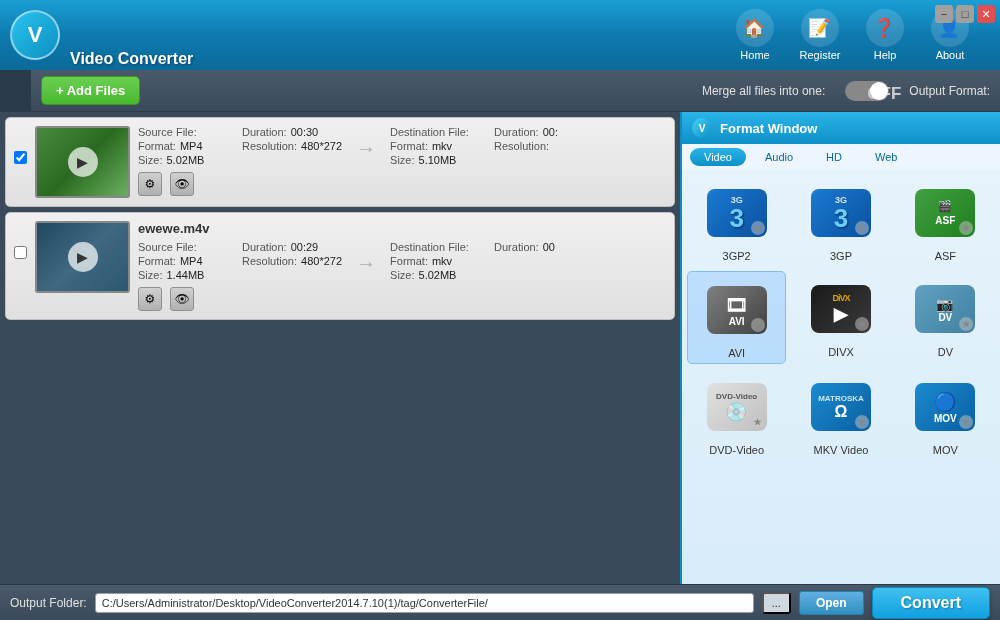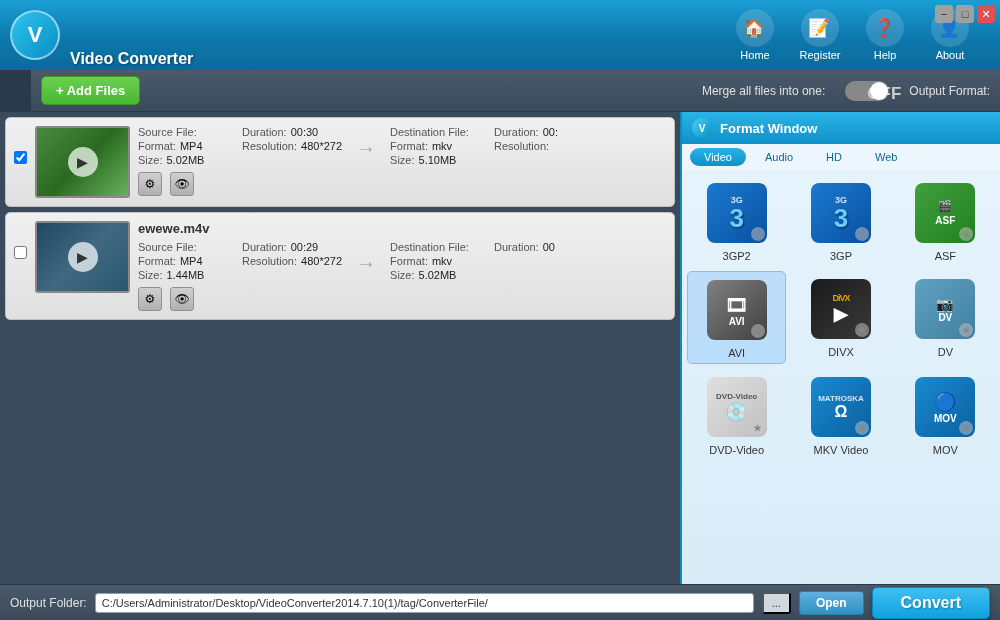--- a/index.html
+++ b/index.html
@@ -289,21 +289,21 @@
     }
     .format-item.selected { background: rgba(100,180,255,0.3); border: 1px solid #80c0f0; }
     .format-icon {
       width: 68px; height: 68px;
       border-radius: 8px;
       display: flex; align-items: center; justify-content: center;
       position: relative;
       margin-bottom: 3px;
     }
     .format-icon-inner {
-      width: 60px; height: 60px;
+      width: 60px; height: 48px;
       border-radius: 8px;
       display: flex; flex-direction: column;
       align-items: center; justify-content: center;
       font-weight: bold;
       font-size: 11px;
       color: white;
       position: relative;
     }
     .fi-3gp2 { background: linear-gradient(135deg, #1a7ad0, #0a50a0); }
     .fi-3gp { background: linear-gradient(135deg, #1a7ad0, #0a50a0); }

